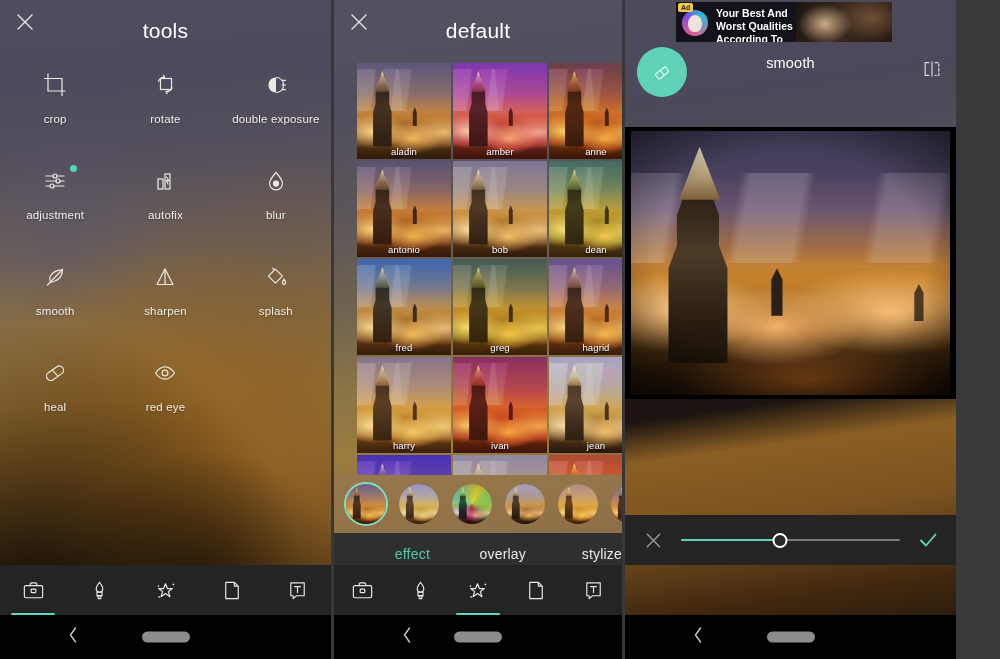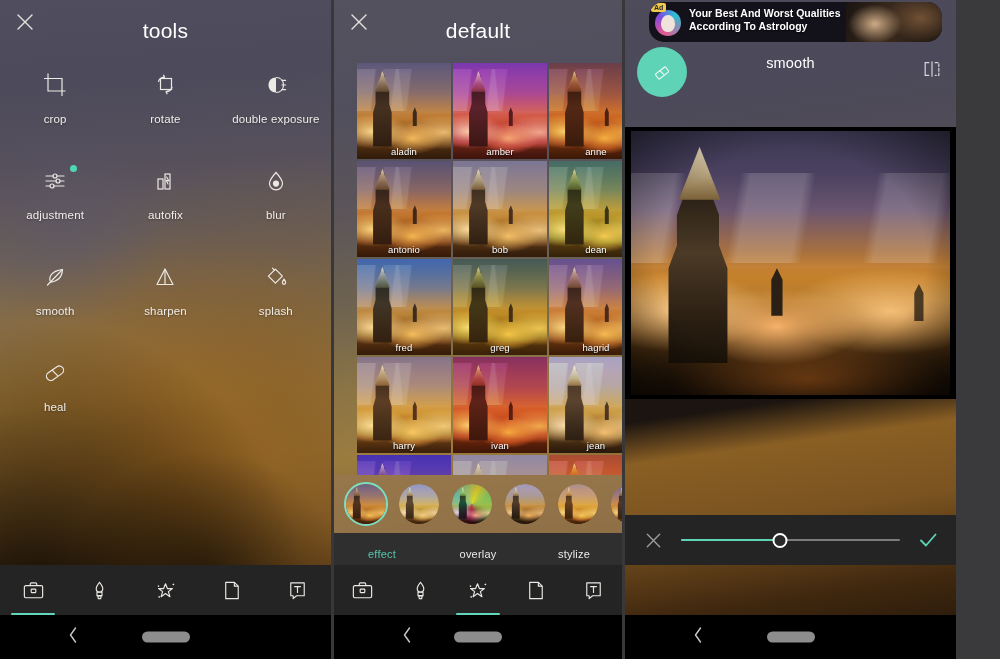--- a/index.html
+++ b/index.html
@@ -160,32 +160,32 @@
   }
   .thumb.sel{ border-color:#79e0c4; }
   .thumb .tin{
     position:absolute; inset:0; border-radius:50%; overflow:hidden;
   }
   .tabs{
     position:absolute; left:0; right:0; top:533px; height:42px;
     background:#2f2f2f; display:flex; align-items:center;
   }
   .tab{
-    flex:1; text-align:center; color:#e9e9e9; font-size:11px; letter-spacing:.2px;
+    flex:1; text-align:right; color:#e9e9e9; font-size:14px; letter-spacing:.2px;
   }
   .tab.active{ color:#57c5ac; }
 
   
   .p3-bg{
     position:absolute; inset:0;
     background:linear-gradient(172deg,#4e4c5b 0%,#4b495a 14%,#514c57 26%,#50484e 36%,#1b1410 44%, #1b1410 60%, #8a5f24 66%, #7a5320 76%, #40280f 88%, #1b1008 100%);
   }
   .ad{
-    position:absolute; left:24px; top:2px; width:293px; height:40px;
-    background:#13111a; overflow:hidden;border-radius:15px;
+    position:absolute; left:51px; top:2px; width:216px; height:40px;
+    background:#13111a; overflow:hidden;
   }
   .ad .adbadge{
     position:absolute; left:2px; top:1px; background:#f2c94c; color:#2b2b2b;
     font-size:7px; font-weight:bold; padding:1px 3px; border-radius:2px; z-index:3;
   }
   .ad .adlogo{
     position:absolute; left:6px; top:8px; width:26px; height:26px; border-radius:50%;
     background:conic-gradient(from 200deg,#e8588f 0deg,#7b4be0 110deg,#2bbfd6 200deg,#e8588f 360deg);
     z-index:2;
   }
@@ -412,20 +412,29 @@
         <div class="tool">
           <div class="ic">
             <svg width="26" height="26" viewBox="0 0 26 26" fill="none" stroke="#ece9e5" stroke-width="1.2">
               <rect x="3.4" y="9" width="19" height="8.4" rx="4.2" transform="rotate(-35 13 13)"></rect>
               <path d="M10.1 10.2 L15.8 15.9"></path>
             </svg>
           </div>
           <div class="lbl">heal</div>
         </div>
 
+        <div class="tool">
+          <div class="ic">
+            <svg width="26" height="26" viewBox="0 0 26 26" fill="none" stroke="#ece9e5" stroke-width="1.2">
+              <path d="M3.5 13 C6.5 8.6 9.8 6.8 13 6.8 C16.2 6.8 19.5 8.6 22.5 13 C19.5 17.4 16.2 19.2 13 19.2 C9.8 19.2 6.5 17.4 3.5 13 Z"></path>
+              <circle cx="13" cy="13" r="2.9"></circle>
+            </svg>
+          </div>
+          <div class="lbl">red eye</div>
+        </div>
 
       </div>
     </div>
 
     <div class="navbar">
       <div class="navbtn">
         <svg width="25" height="25" viewBox="0 0 26 26" fill="none" stroke="#ece9e5" stroke-width="1.2">
           <rect x="3.5" y="8" width="19" height="12.5" rx="1.4"></rect>
           <path d="M9.6 8 V6.3 A1.3 1.3 0 0 1 10.9 5 H15.1 A1.3 1.3 0 0 1 16.4 6.3 V8"></path>
           <rect x="10.6" y="11.6" width="4.8" height="3.6" rx=".6"></rect>

